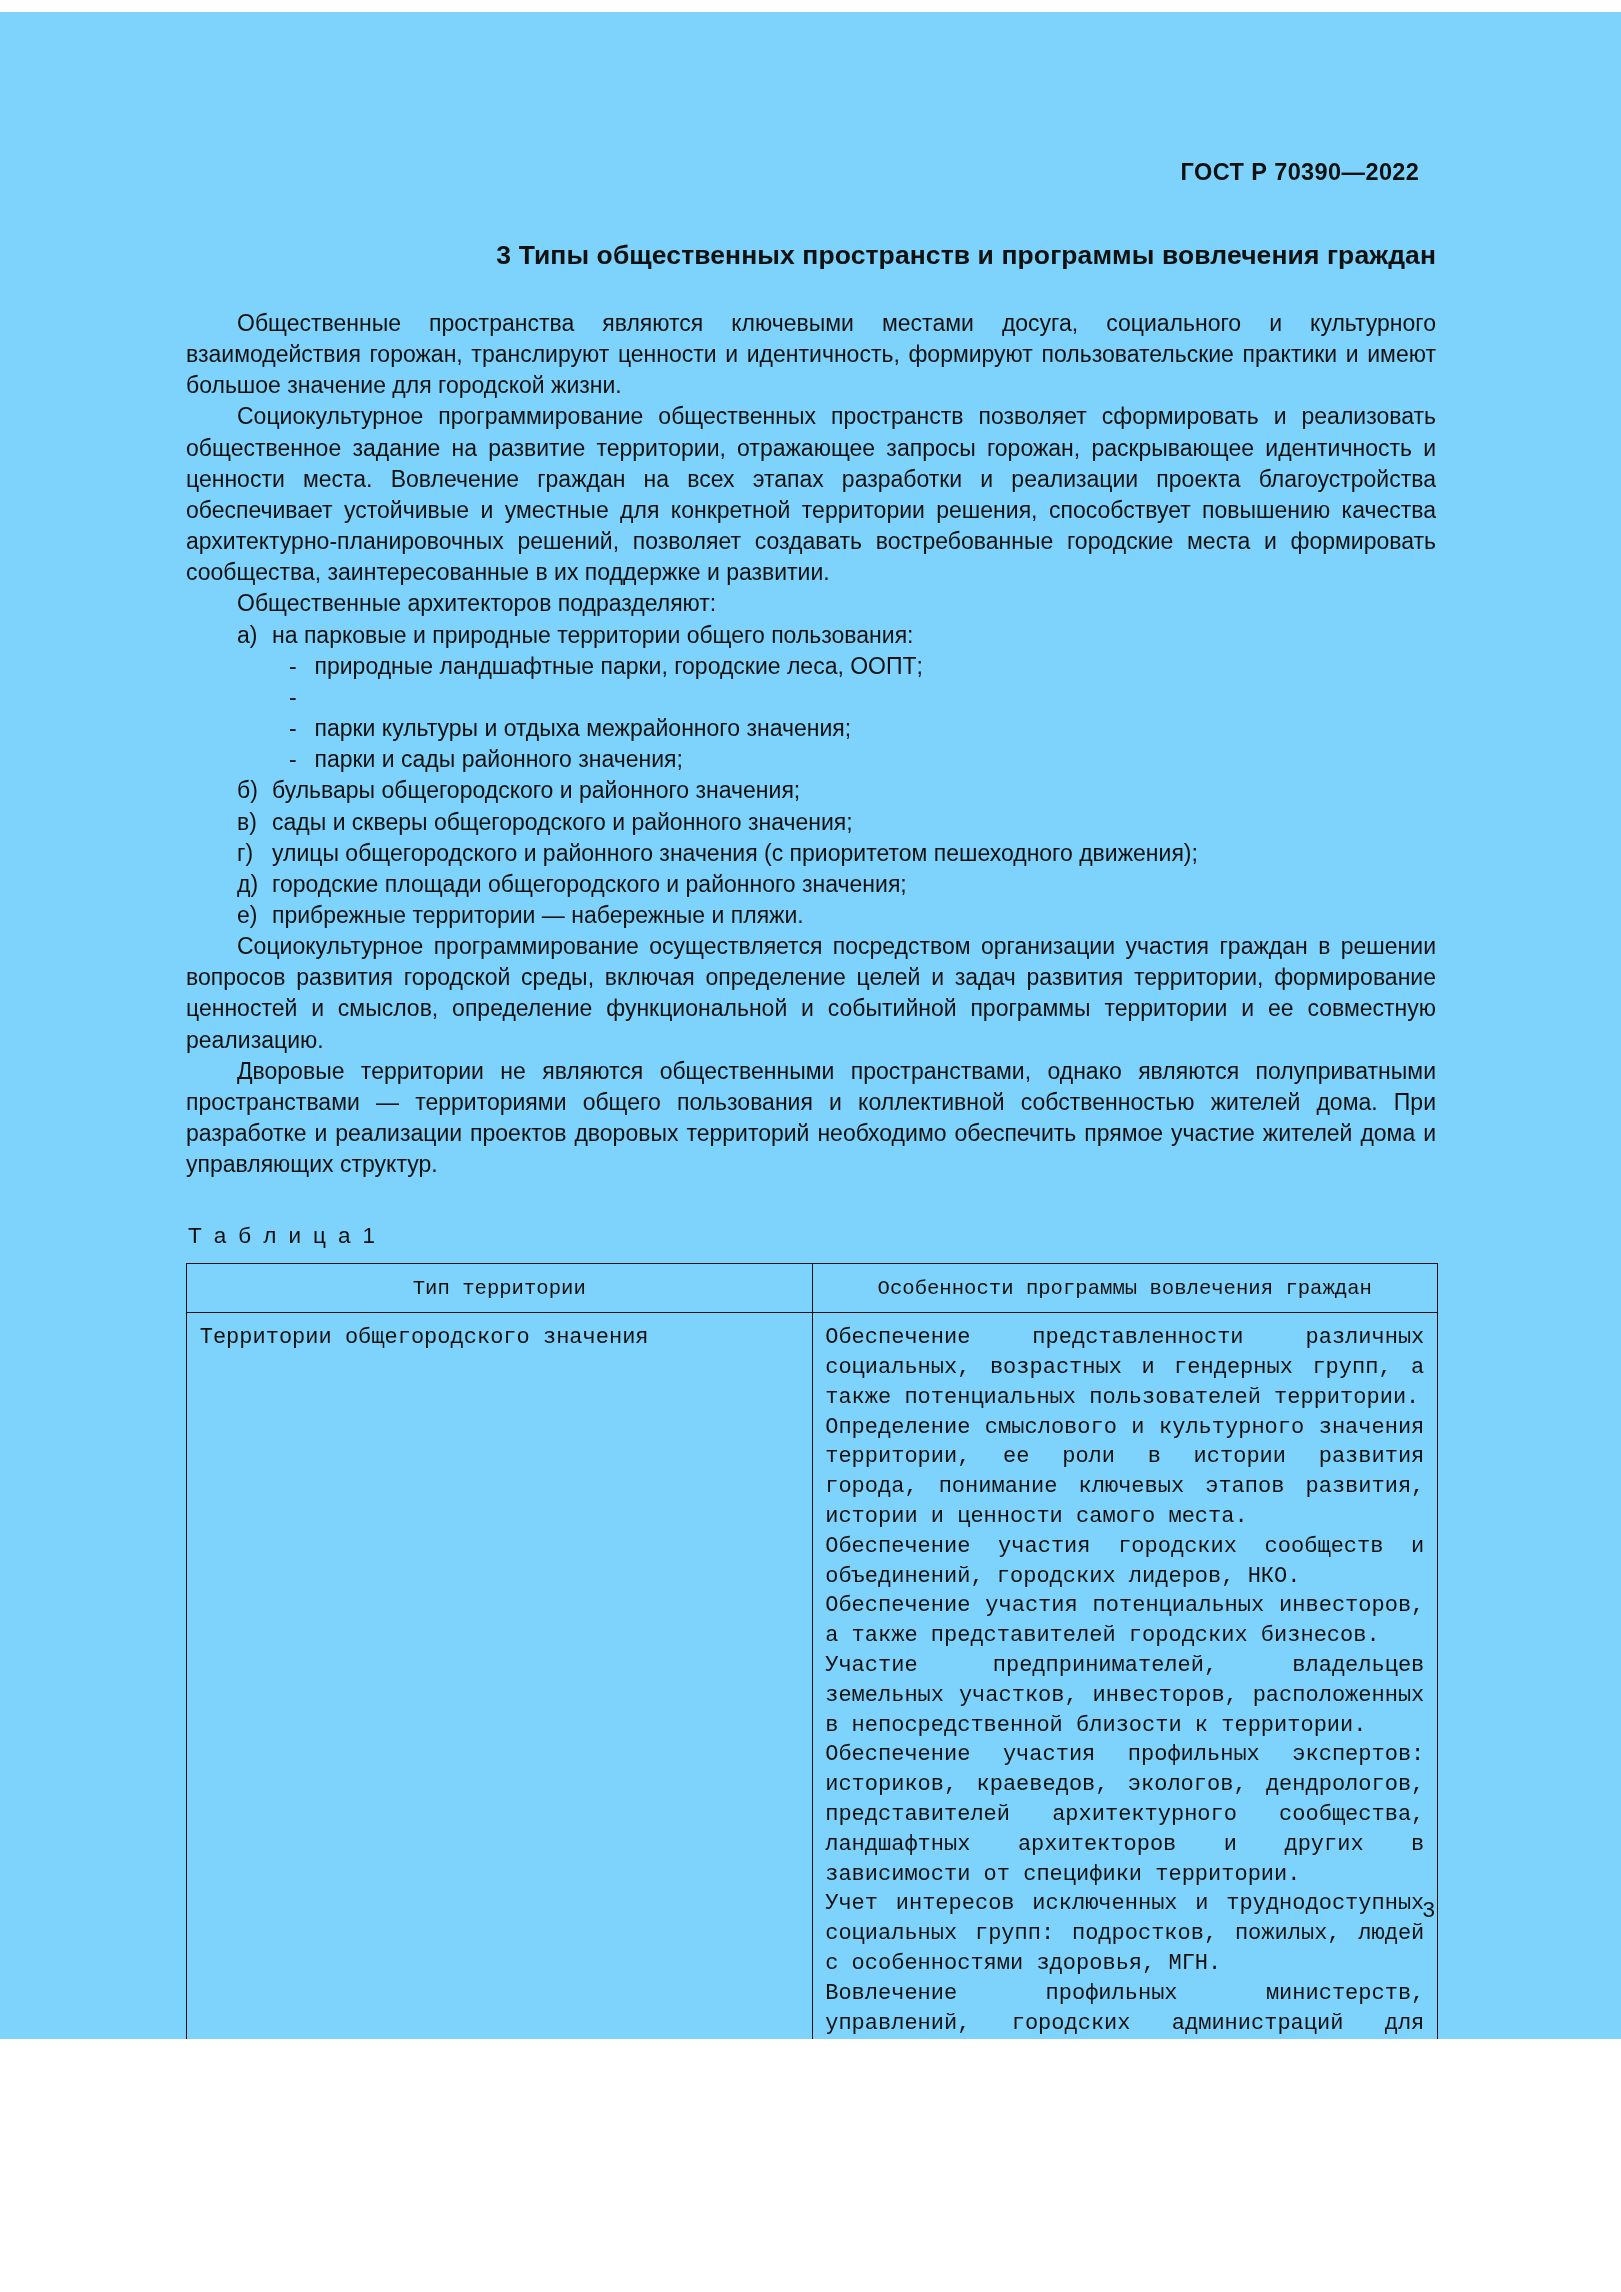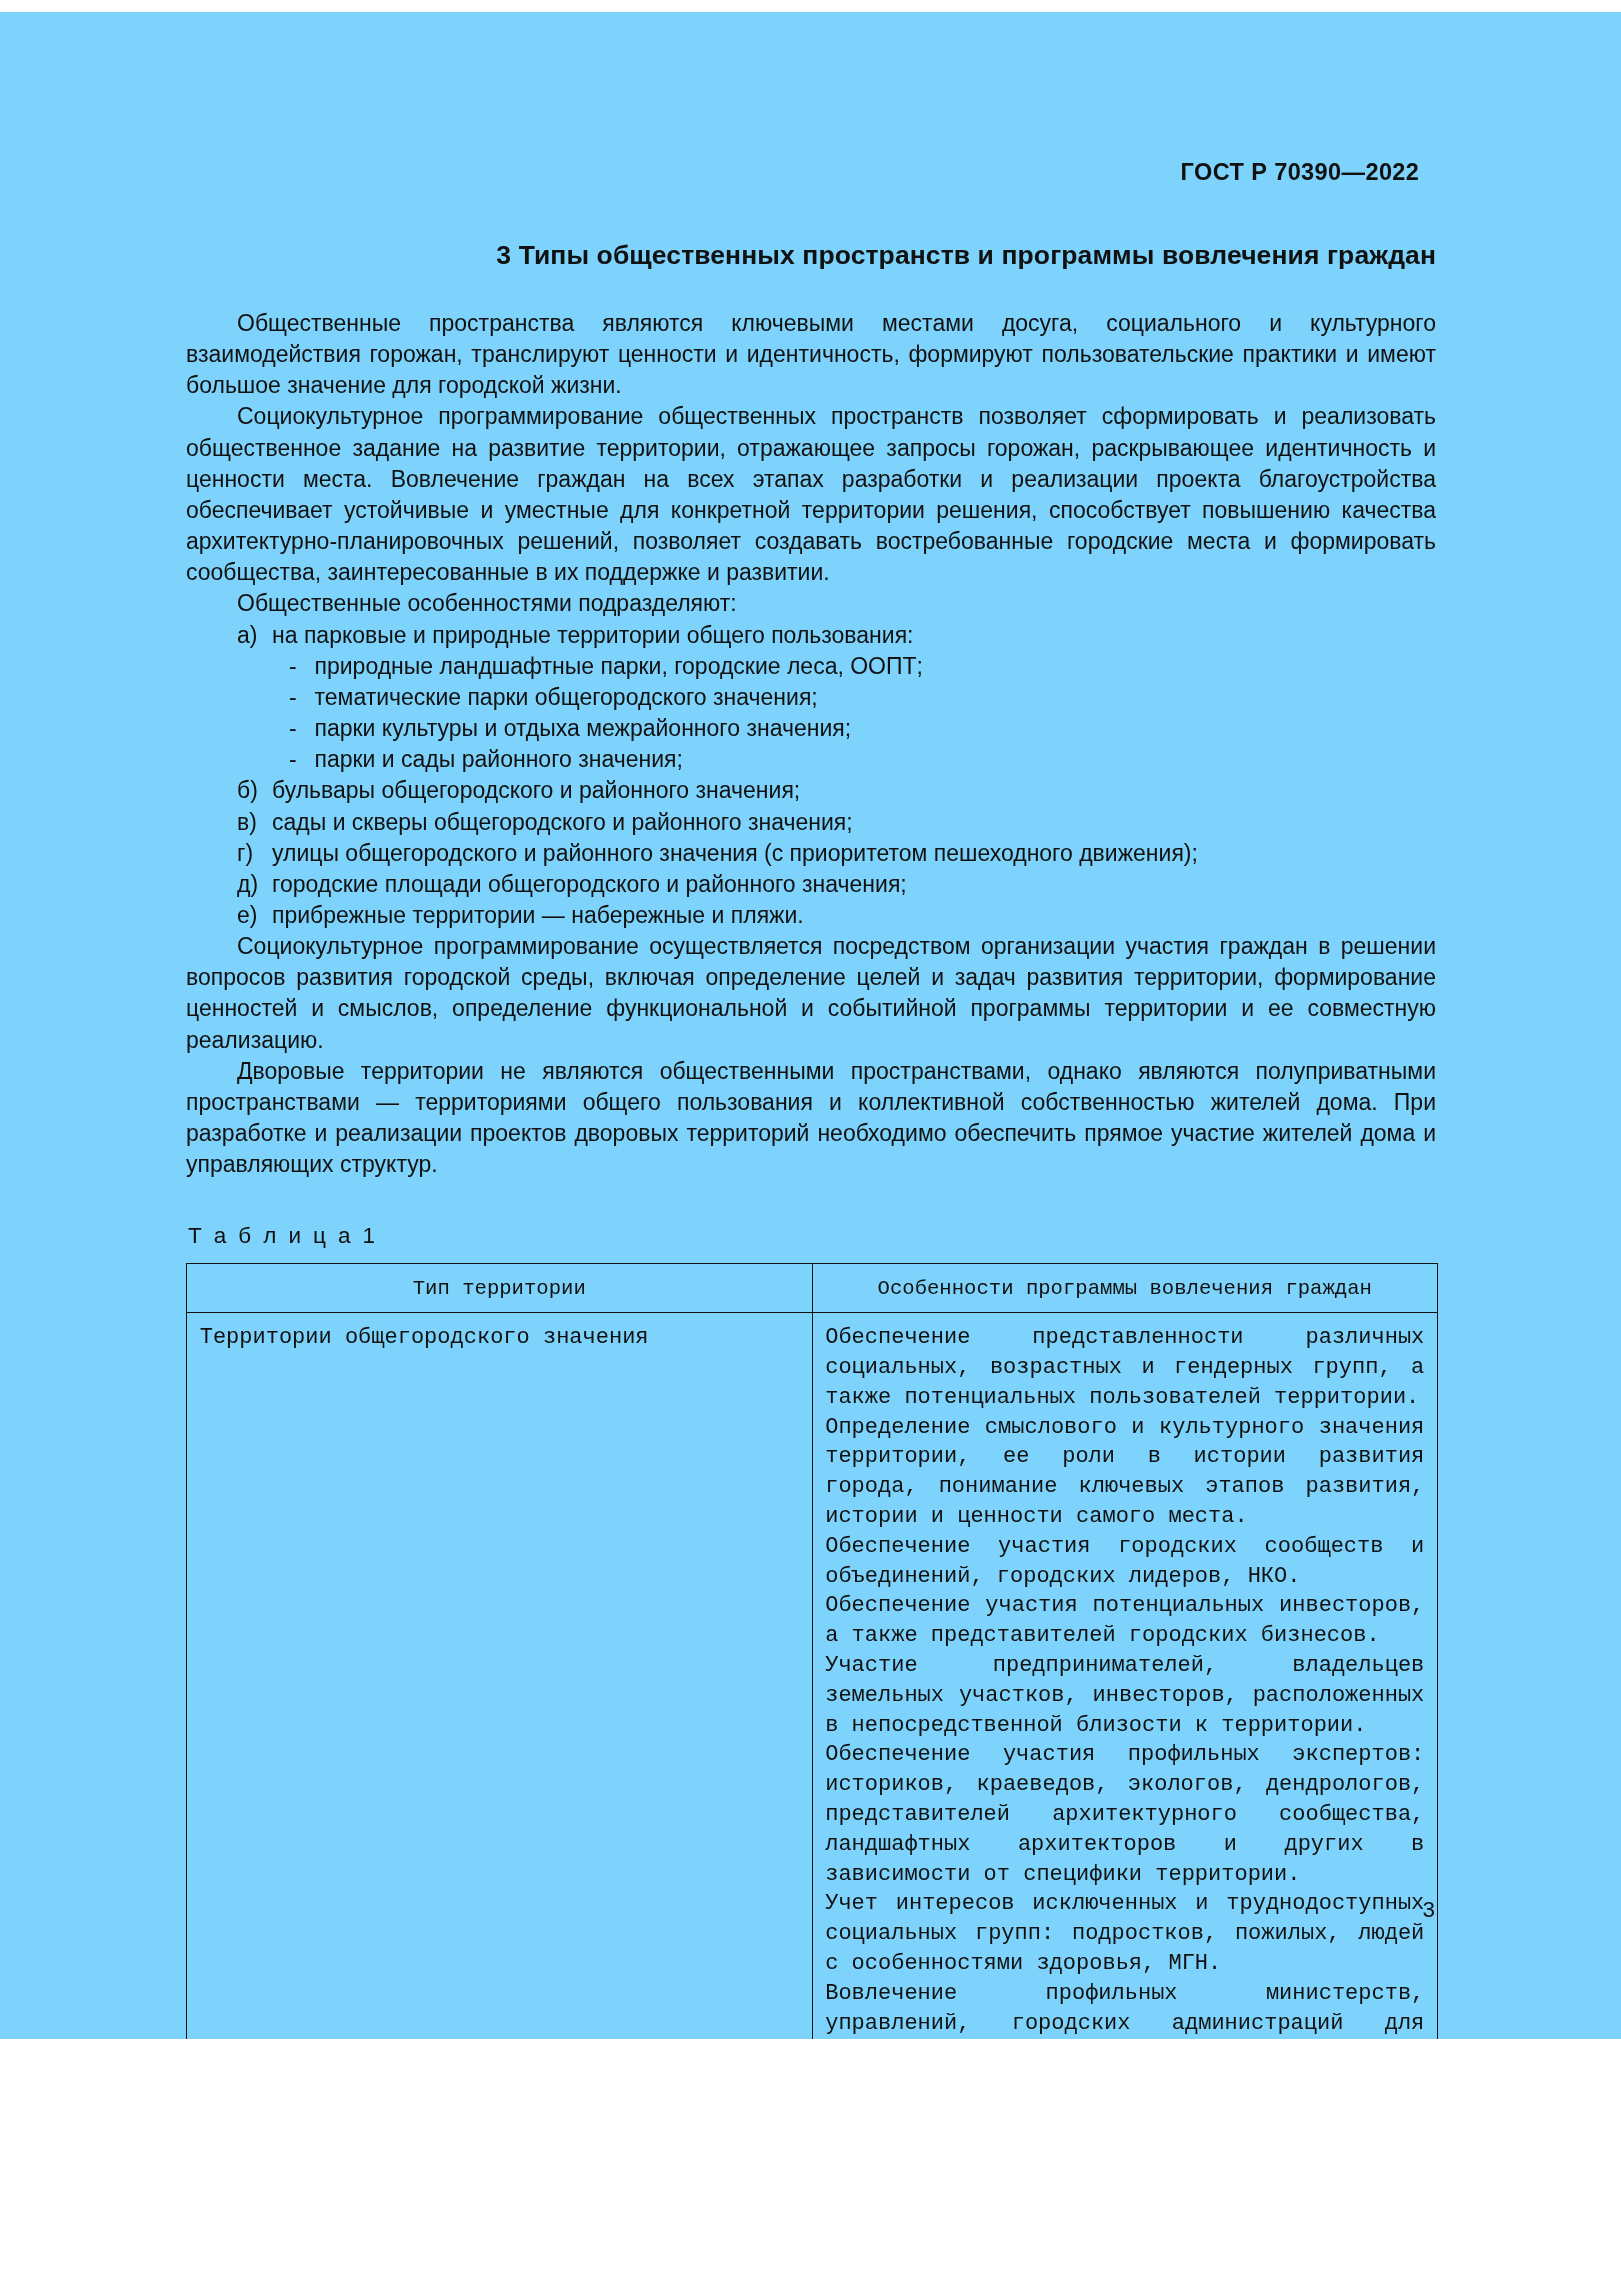--- a/index.html
+++ b/index.html
@@ -129,34 +129,33 @@
 
 <div class="page">
   <div class="content">
 
     <div class="header-std">ГОСТ Р 70390—2022</div>
 
     <h1 class="section-title">3 Типы общественных пространств и программы вовлечения граждан</h1>
 
     <p class="body-par first-par">Общественные пространства являются ключевыми местами досуга, социального и культурного взаимодействия горожан, транслируют ценности и идентичность, формируют пользовательские практики и имеют большое значение для городской жизни.</p>
     <p class="body-par">Социокультурное программирование общественных пространств позволяет сформировать и реализовать общественное задание на развитие территории, отражающее запросы горожан, раскрывающее идентичность и ценности места. Вовлечение граждан на всех этапах разработки и реализации проекта благоустройства обеспечивает устойчивые и уместные для конкретной территории решения, способствует повышению качества архитектурно-планировочных решений, позволяет создавать востребованные городские места и формировать сообщества, заинтересованные в их поддержке и развитии.</p>
-    <p class="body-par">Общественные особенностями подразделяют:</p>
+    <p class="body-par">Общественные архитекторов подразделяют:</p>
 
     <div class="list-item">
       <span class="marker">а)</span>
       <span>на парковые и природные территории общего пользования:</span>
     </div>
 
     <div class="sub-item">
       <span class="marker">-</span>
       <span>природные ландшафтные парки, городские леса, ООПТ;</span>
     </div>
     <div class="sub-item">
       <span class="marker">-</span>
-      <span>тематические парки общегородского значения;</span>
     </div>
     <div class="sub-item">
       <span class="marker">-</span>
       <span>парки культуры и отдыха межрайонного значения;</span>
     </div>
     <div class="sub-item">
       <span class="marker">-</span>
       <span>парки и сады районного значения;</span>
     </div>
 

